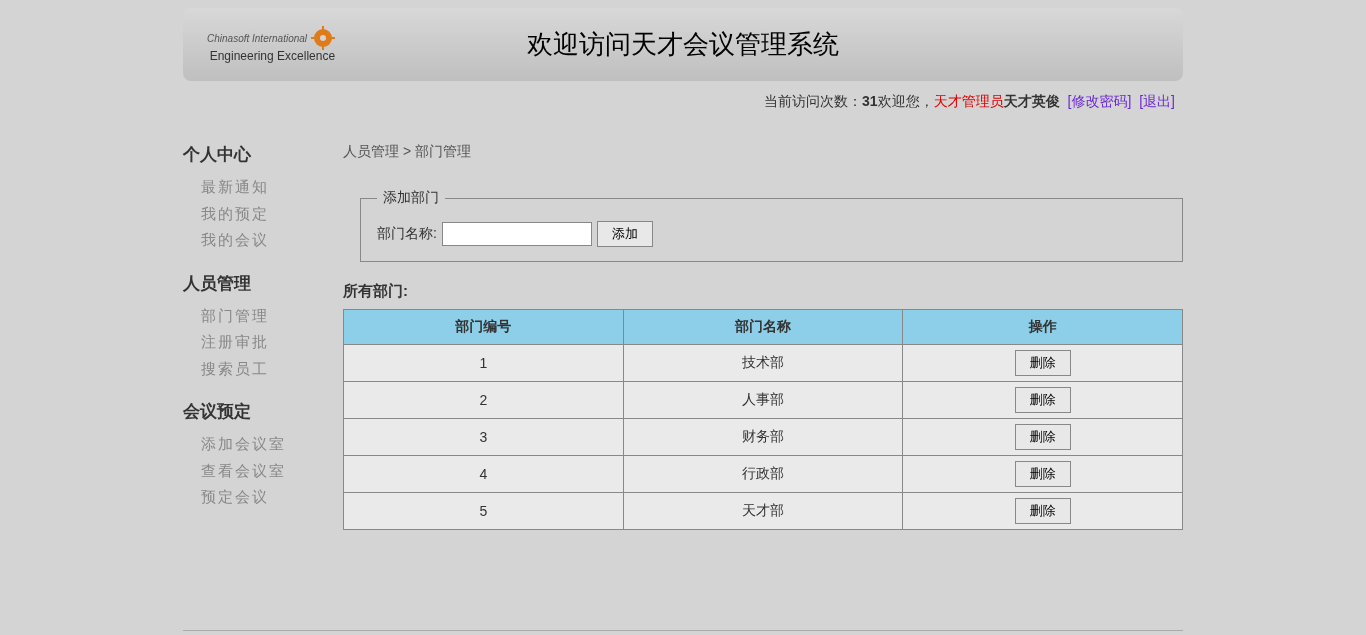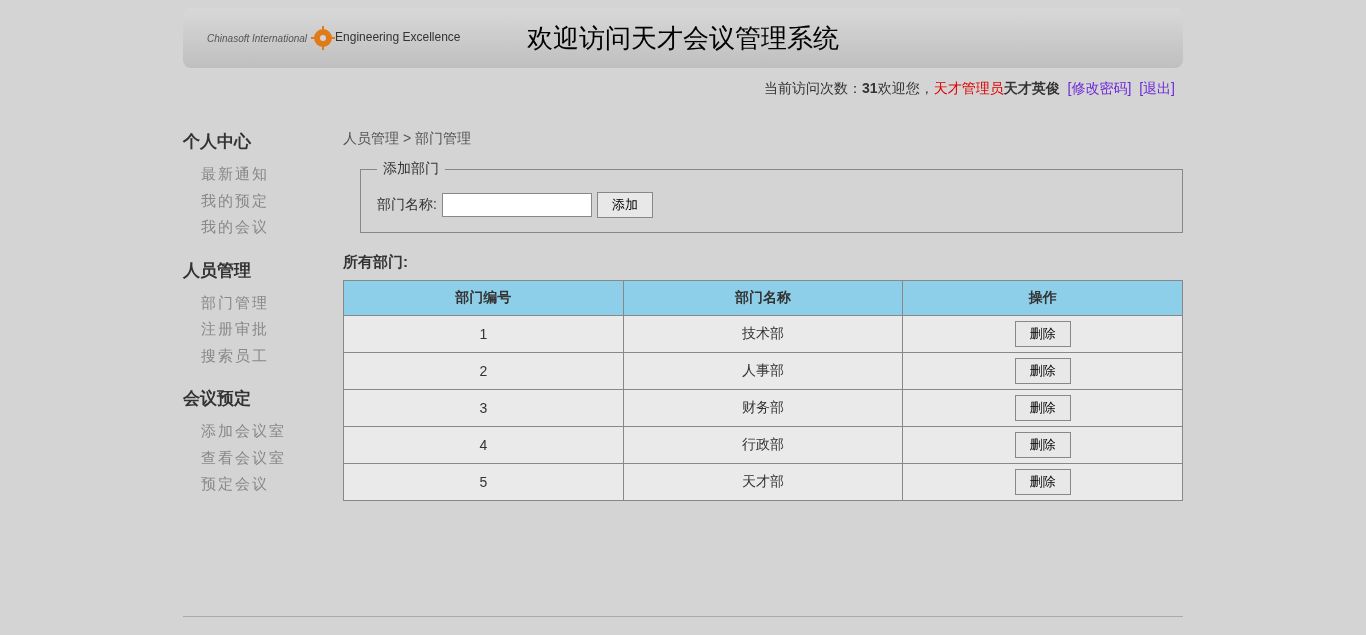--- a/index.html
+++ b/index.html
@@ -17,22 +17,22 @@
       background: linear-gradient(to bottom, #d8d8d8, #bfbfbf);
       border-radius: 8px;
       margin-top: 8px;
       padding: 18px 24px;
       display: flex;
       align-items: center;
       position: relative;
     }
     .logo {
       display: flex;
-      flex-direction: row;
-      align-items: center;
+      flex-direction: column;
+      align-items: flex-end;
       line-height: 1.1;
     }
     .logo-top {
       font-size: 10px;
       font-style: italic;
       color: #555;
     }
     .logo-gear {
       display: inline-block;
       width: 24px;
@@ -90,21 +90,21 @@
       padding: 2px 0 2px 18px;
       cursor: pointer;
       line-height: 1.5;
     }
     .content {
       flex: 1;
     }
     .breadcrumb {
       font-size: 14px;
       color: #555;
-      margin-bottom: 12px;
+      margin-bottom: 28px;
     }
     fieldset {
       border: 1px solid #888;
       padding: 14px 16px;
       margin-bottom: 20px;
       margin-left: 17px;
     }
     fieldset legend {
       padding: 0 6px;
       font-size: 14px;

